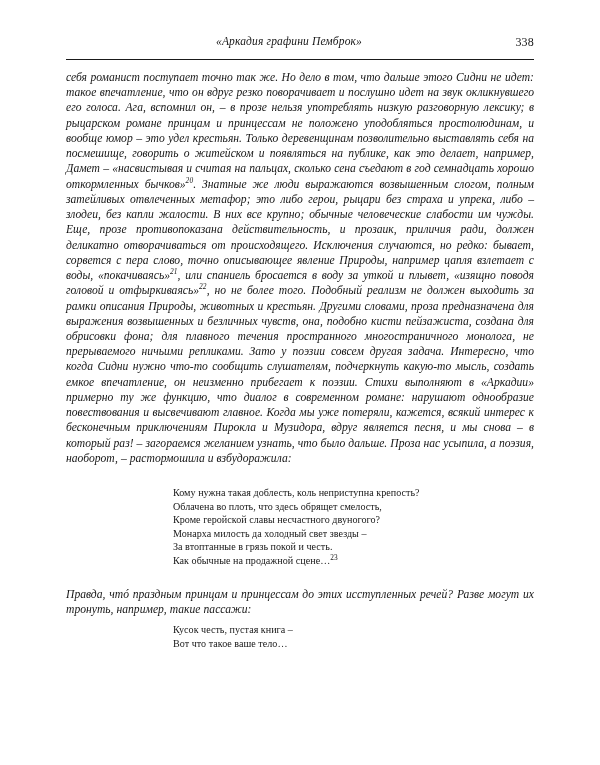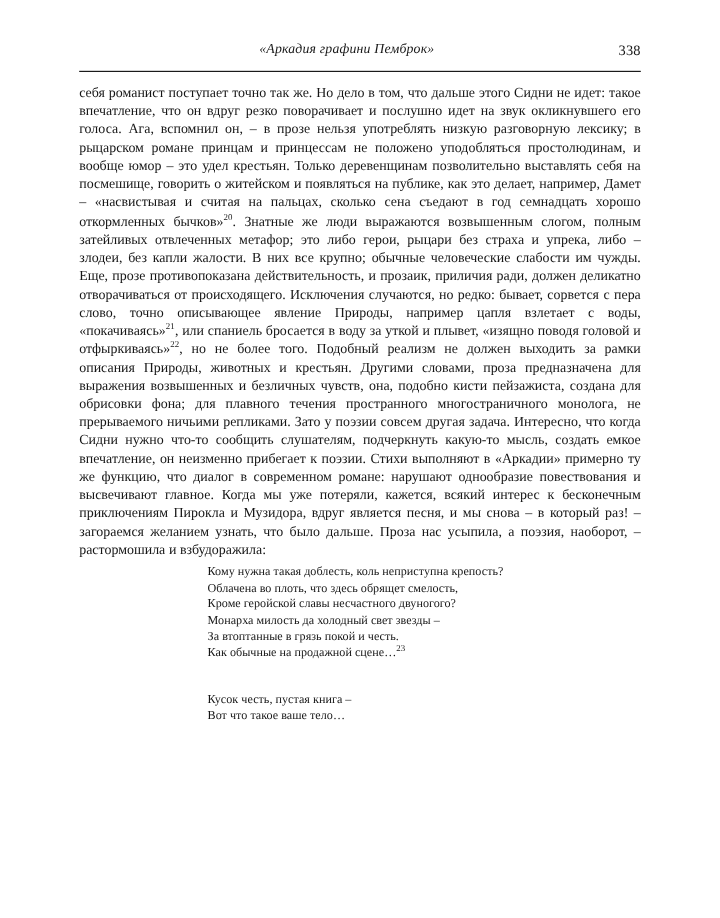--- a/index.html
+++ b/index.html
@@ -70,21 +70,21 @@
     line-height: 15.23px;
     text-align: justify;
     text-justify: inter-word;
     hyphens: manual;
     letter-spacing: 0.01px;
     word-spacing: 0.1px;
   }
   p.body-par:last-child { text-align: left; }
 
   
-  p.body-par { text-align-last: left; }
+  p.body-par { text-align-last: left; font-style: italic; }
 
   sup.fn {
     font-size: 7.4px;
     vertical-align: super;
     line-height: 0;
     letter-spacing: 0.1px;
   }
 
   
   .verse {
@@ -93,21 +93,21 @@
     list-style: none;
   }
   .verse-line {
     font-size: 10.1px;
     line-height: 13.6px;
     letter-spacing: 0.02px;
     white-space: pre;
     text-align: left;
   }
   .verse-block-1 {
-    margin-top: 4px;
+    margin-top: 20px;
     margin-left: 107px;
   }
   .verse-block-2 {
     margin-top: 6px;
     margin-left: 107px;
   }
   .gap-after-verse-1 { height: 19px; }
 </style>
 </head>
 <body>
@@ -128,20 +128,21 @@
       <div class="verse-line">Кому нужна такая доблесть, коль неприступна крепость?</div>
       <div class="verse-line">Облачена во плоть, что здесь обрящет смелость,</div>
       <div class="verse-line">Кроме геройской славы несчастного двуногого?</div>
       <div class="verse-line">Монарха милость да холодный свет звезды –</div>
       <div class="verse-line">За втоптанные в грязь покой и честь.</div>
       <div class="verse-line"><span>Как обычные на продажной сцене…</span><sup class="fn">23</sup></div>
     </div>
 
     <div class="gap-after-verse-1"></div>
 
+    <p class="body-par">Правда, чтó праздным принцам и принцессам до этих исступленных речей? Разве могут их тронуть, например, такие пассажи:</p>
 
     <div class="verse verse-block-2">
       <div class="verse-line">Кусок честь, пустая книга –</div>
       <div class="verse-line">Вот что такое ваше тело…</div>
     </div>
 
   </div>
 </div>
 
 </body></html>

